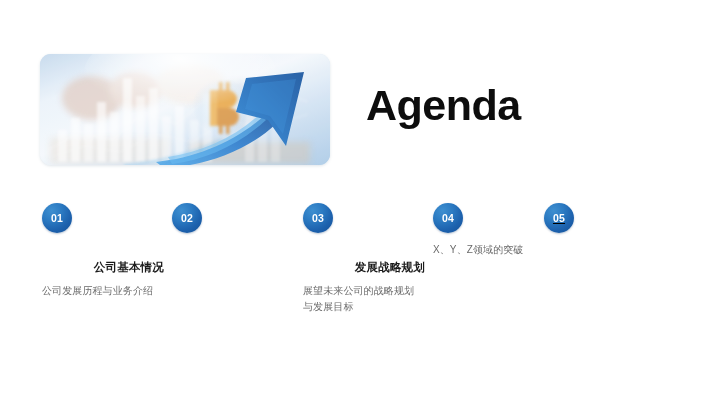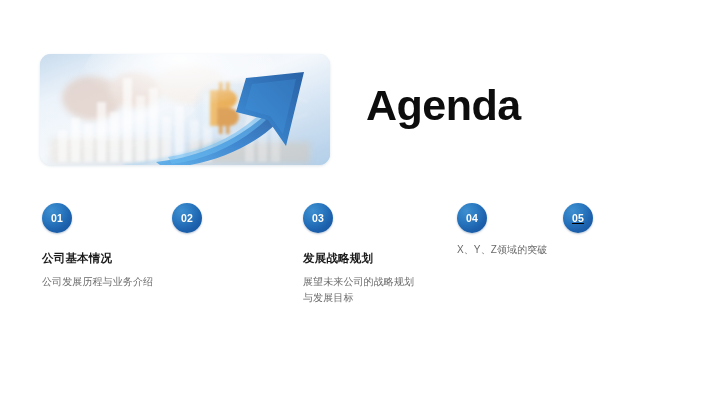--- a/index.html
+++ b/index.html
@@ -60,22 +60,22 @@
     padding-left: 12px;
   }
   .agenda-item {
     position: absolute;
     top: 0;
     width: 122px;
   }
   .agenda-item.i0 { left: 42px; }
   .agenda-item.i1 { left: 172px; }
   .agenda-item.i2 { left: 303px; }
-  .agenda-item.i3 { left: 457px; }
-  .agenda-item.i4 { left: 563px; text-decoration: underline; }
+  .agenda-item.i3 { left: 433px; }
+  .agenda-item.i4 { left: 544px; text-decoration: underline; }
 
   .badge {
     position: relative;
     width: 30px;
     height: 30px;
     border-radius: 50%;
     background: radial-gradient(circle at 32% 26%, #3e8fd0 0%, #2b7ac2 34%, #1d62ae 64%, #134f96 100%);
     box-shadow: 0 1px 2px rgba(20,60,110,0.30);
     display: flex;
     align-items: center;
@@ -83,27 +83,28 @@
   }
   .badge-num {
     color: #ffffff;
     font-size: 10.5px;
     font-weight: 700;
     line-height: 1;
     letter-spacing: 0.2px;
   }
 
   .item-heading {
-    margin-top: 18px;
+    margin-top: 27px;
     font-size: 11.5px;
     font-weight: 700;
     color: #1a1a1a;
     line-height: 1.25;
     letter-spacing: 0.2px;
     white-space: nowrap;
+    text-align: right;
   }
   .item-desc {
     margin-top: 9px;
     font-size: 10px;
     color: #6a6a6a;
     line-height: 1.55;
     letter-spacing: 0.1px;
     width: 116px;
   }
 </style>

